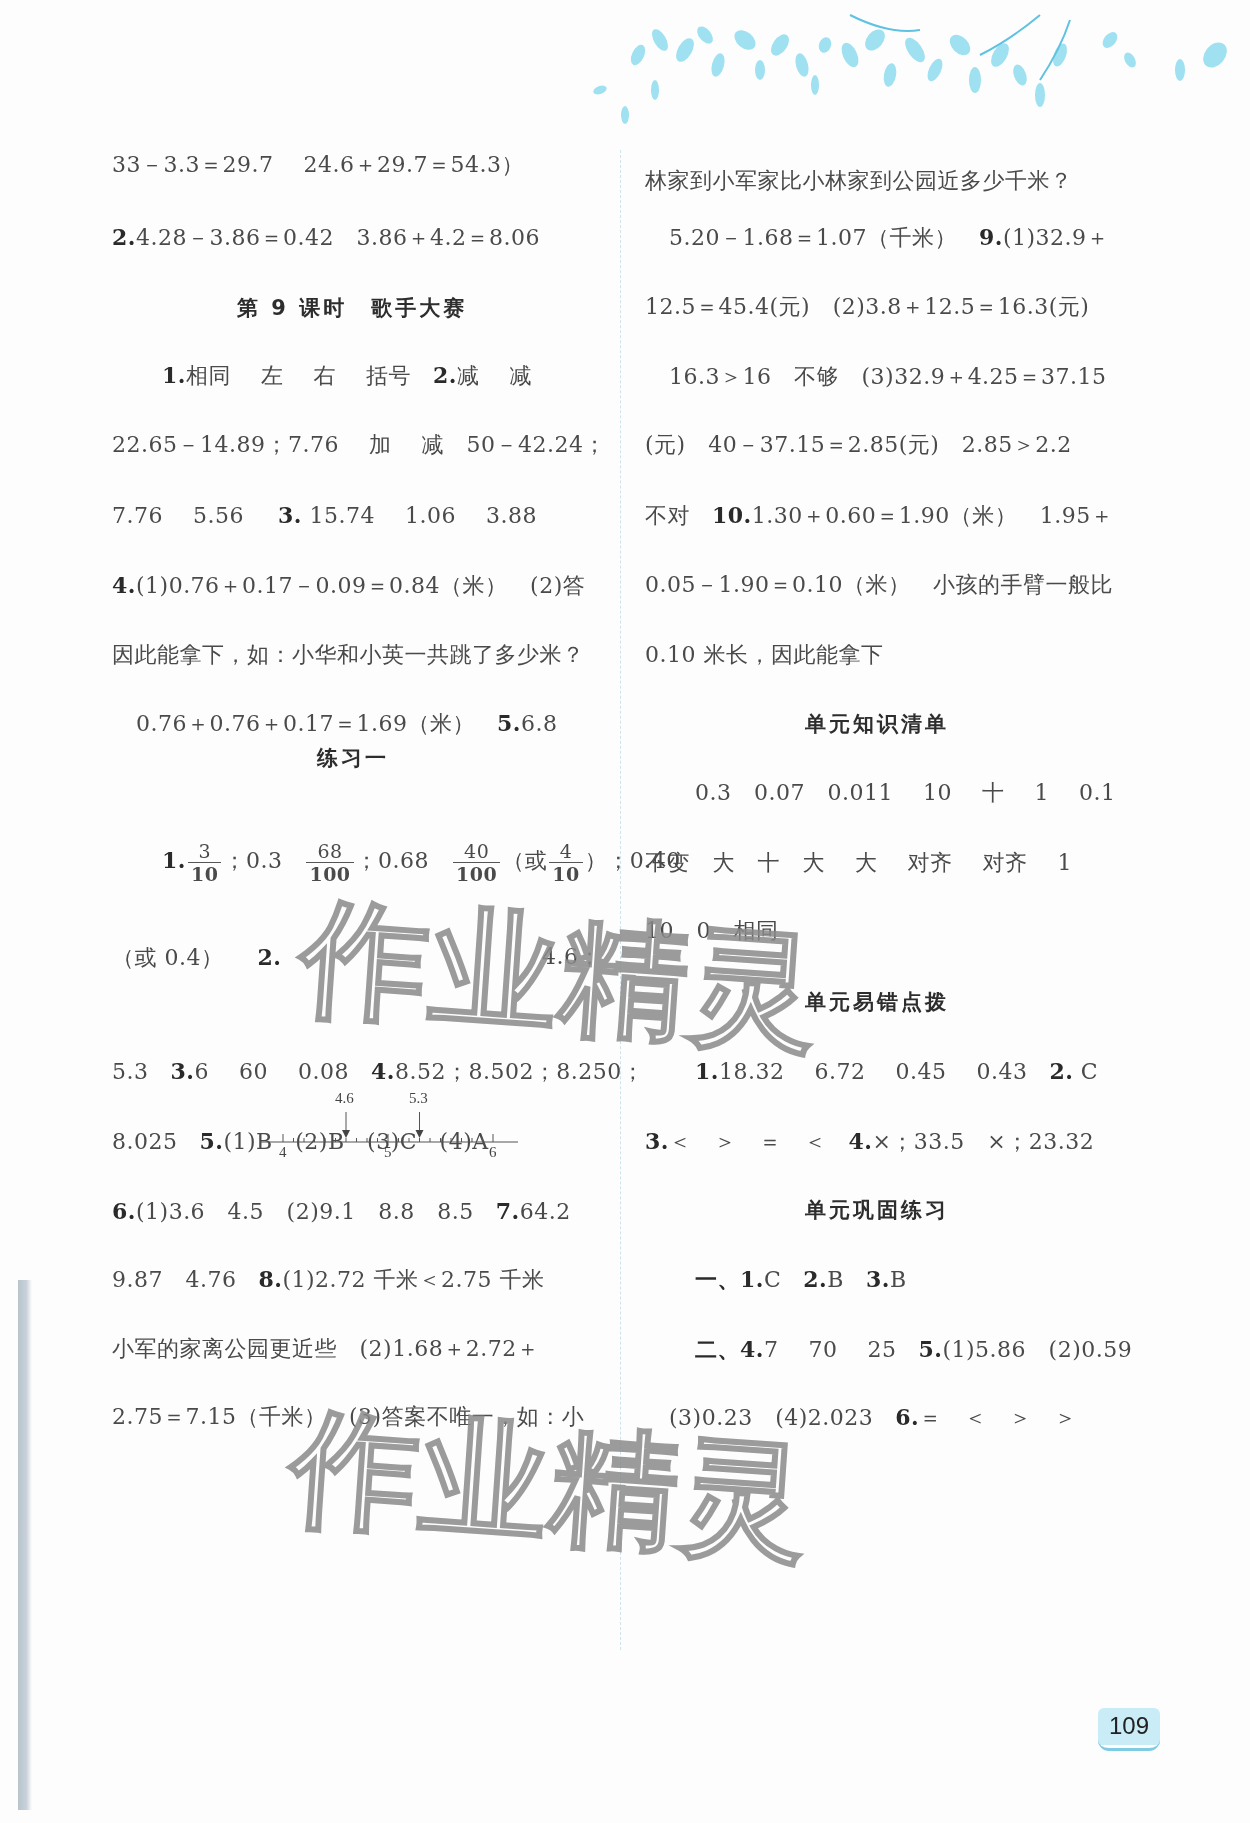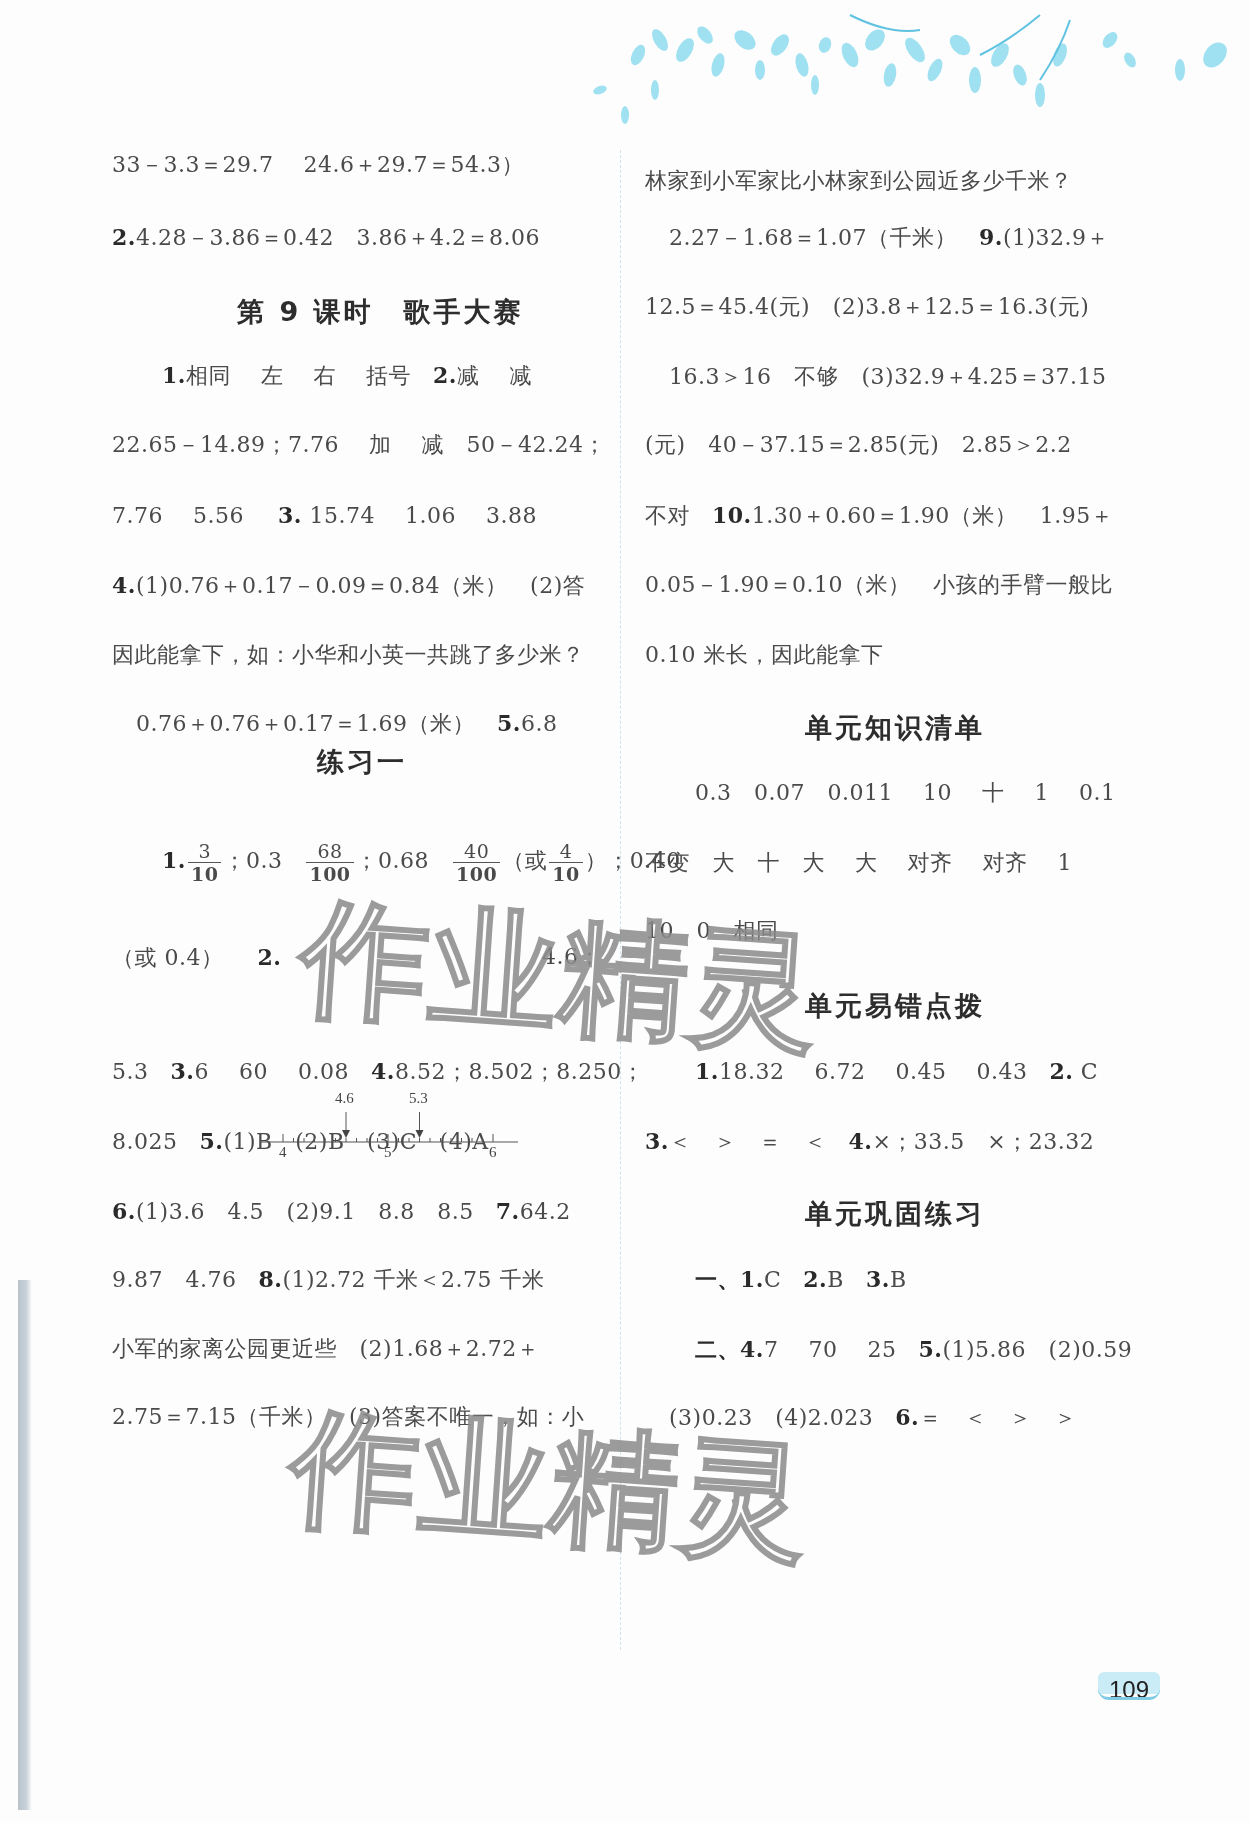--- a/index.html
+++ b/index.html
@@ -21,37 +21,37 @@
   .col-left { left: 112px; width: 480px; }
   .col-right { left: 645px; width: 490px; }
   .line {
     position: absolute; left: 0; white-space: nowrap;
     font-size: 22px; letter-spacing: 0.5px; line-height: 30px; color: #4a4a4a;
   }
   .b { font-weight: bold; color: #2a2a2a; }
   .heading {
     position: absolute; white-space: nowrap;
     font-family: "DejaVu Sans", "Liberation Sans", sans-serif;
-    font-weight: bold; font-size: 27px; color: #2d2d2d; letter-spacing: 3px;
+    font-weight: bold; font-size: 21px; color: #2d2d2d; letter-spacing: 3px;
   }
   .sp { display: inline-block; width: 22px; }
   .sp2 { display: inline-block; width: 34px; }
   .frac { display: inline-block; vertical-align: middle; text-align: center; font-size: 19px; line-height: 22px; margin: 0 2px; }
   .frac .num { display: block; border-bottom: 1px solid #555; padding: 0 3px; }
   .frac .den { display: block; padding: 0 3px; font-weight: bold; }
   .numline { position: absolute; left: 260px; top: 1090px; width: 260px; height: 70px; }
   .numline-label { position: absolute; font-size: 15px; color: #444; font-family: "Liberation Serif", serif; }
   .watermark {
     position: absolute; font-family: "DejaVu Sans", "Liberation Sans", sans-serif;
     font-weight: bold; font-size: 128px; color: transparent;
     -webkit-text-stroke: 2px #8a8a8a; letter-spacing: 2px;
     transform: rotate(4deg); opacity: 0.85; white-space: nowrap;
   }
   .page-badge {
-    position: absolute; left: 1098px; top: 1672px; width: 62px; height: 22px;
+    position: absolute; left: 1098px; top: 1708px; width: 62px; height: 37px;
     background: #c9ecf7; border-radius: 6px 6px 2px 2px;
     text-align: center; font-family: "Liberation Sans", sans-serif;
     font-size: 24px; line-height: 36px; color: #222;
   }
   .page-badge::after {
     content: ""; position: absolute; left: 0; right: 0; bottom: -6px; height: 8px;
     border-bottom: 3px solid #7fcbe3; border-radius: 0 0 30px 30px;
   }
 </style>
 </head>
@@ -184,21 +184,21 @@
   <span class="numline-label" style="left:75px; top:0px">4.6</span>
   <span class="numline-label" style="left:149px; top:0px">5.3</span>
   <span class="numline-label" style="left:19px; top:54px">4</span>
   <span class="numline-label" style="left:124px; top:54px">5</span>
   <span class="numline-label" style="left:229px; top:54px">6</span>
 </div>
 
 <div class="col col-right">
   <div class="line" style="top:166px">林家到小军家比小林家到公园近多少千米？</div>
   <div class="line" style="top:222px; left:24px">
-    <span>2.27－1.68＝1.07（千米）</span><span class="sp"></span><span class="b">9.</span><span>(1)32.9＋</span>
+    <span>5.20－1.68＝1.07（千米）</span><span class="sp"></span><span class="b">9.</span><span>(1)32.9＋</span>
   </div>
   <div class="line" style="top:292px">12.5＝45.4(元)　(2)3.8＋12.5＝16.3(元)</div>
   <div class="line" style="top:362px; left:24px">16.3＞16　不够　(3)32.9＋4.25＝37.15</div>
   <div class="line" style="top:430px">(元)　40－37.15＝2.85(元)　2.85＞2.2</div>
   <div class="line" style="top:500px">
     <span>不对</span><span class="sp"></span><span class="b">10.</span><span>1.30＋0.60＝1.90（米）　1.95＋</span>
   </div>
   <div class="line" style="top:570px">0.05－1.90＝0.10（米）　小孩的手臂一般比</div>
   <div class="line" style="top:640px">0.10 米长，因此能拿下</div>
 

